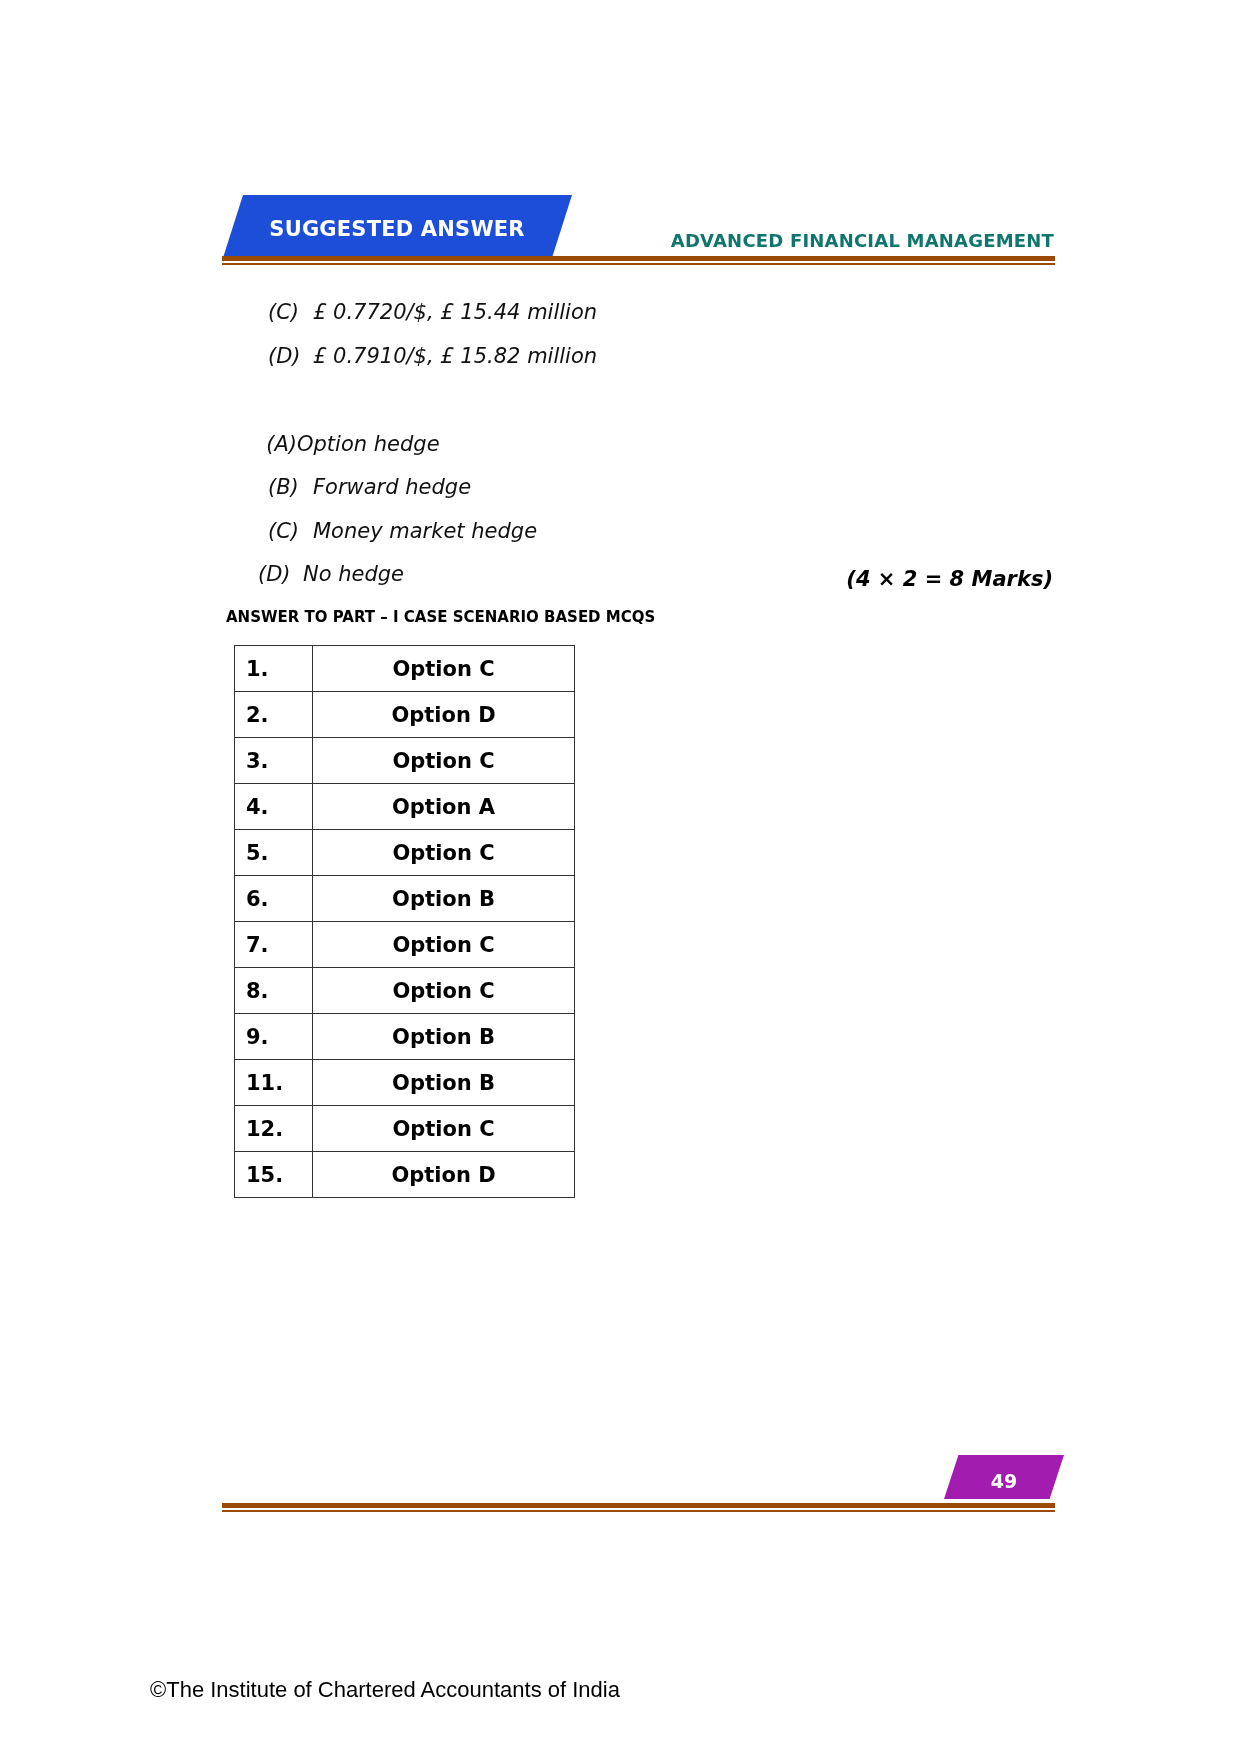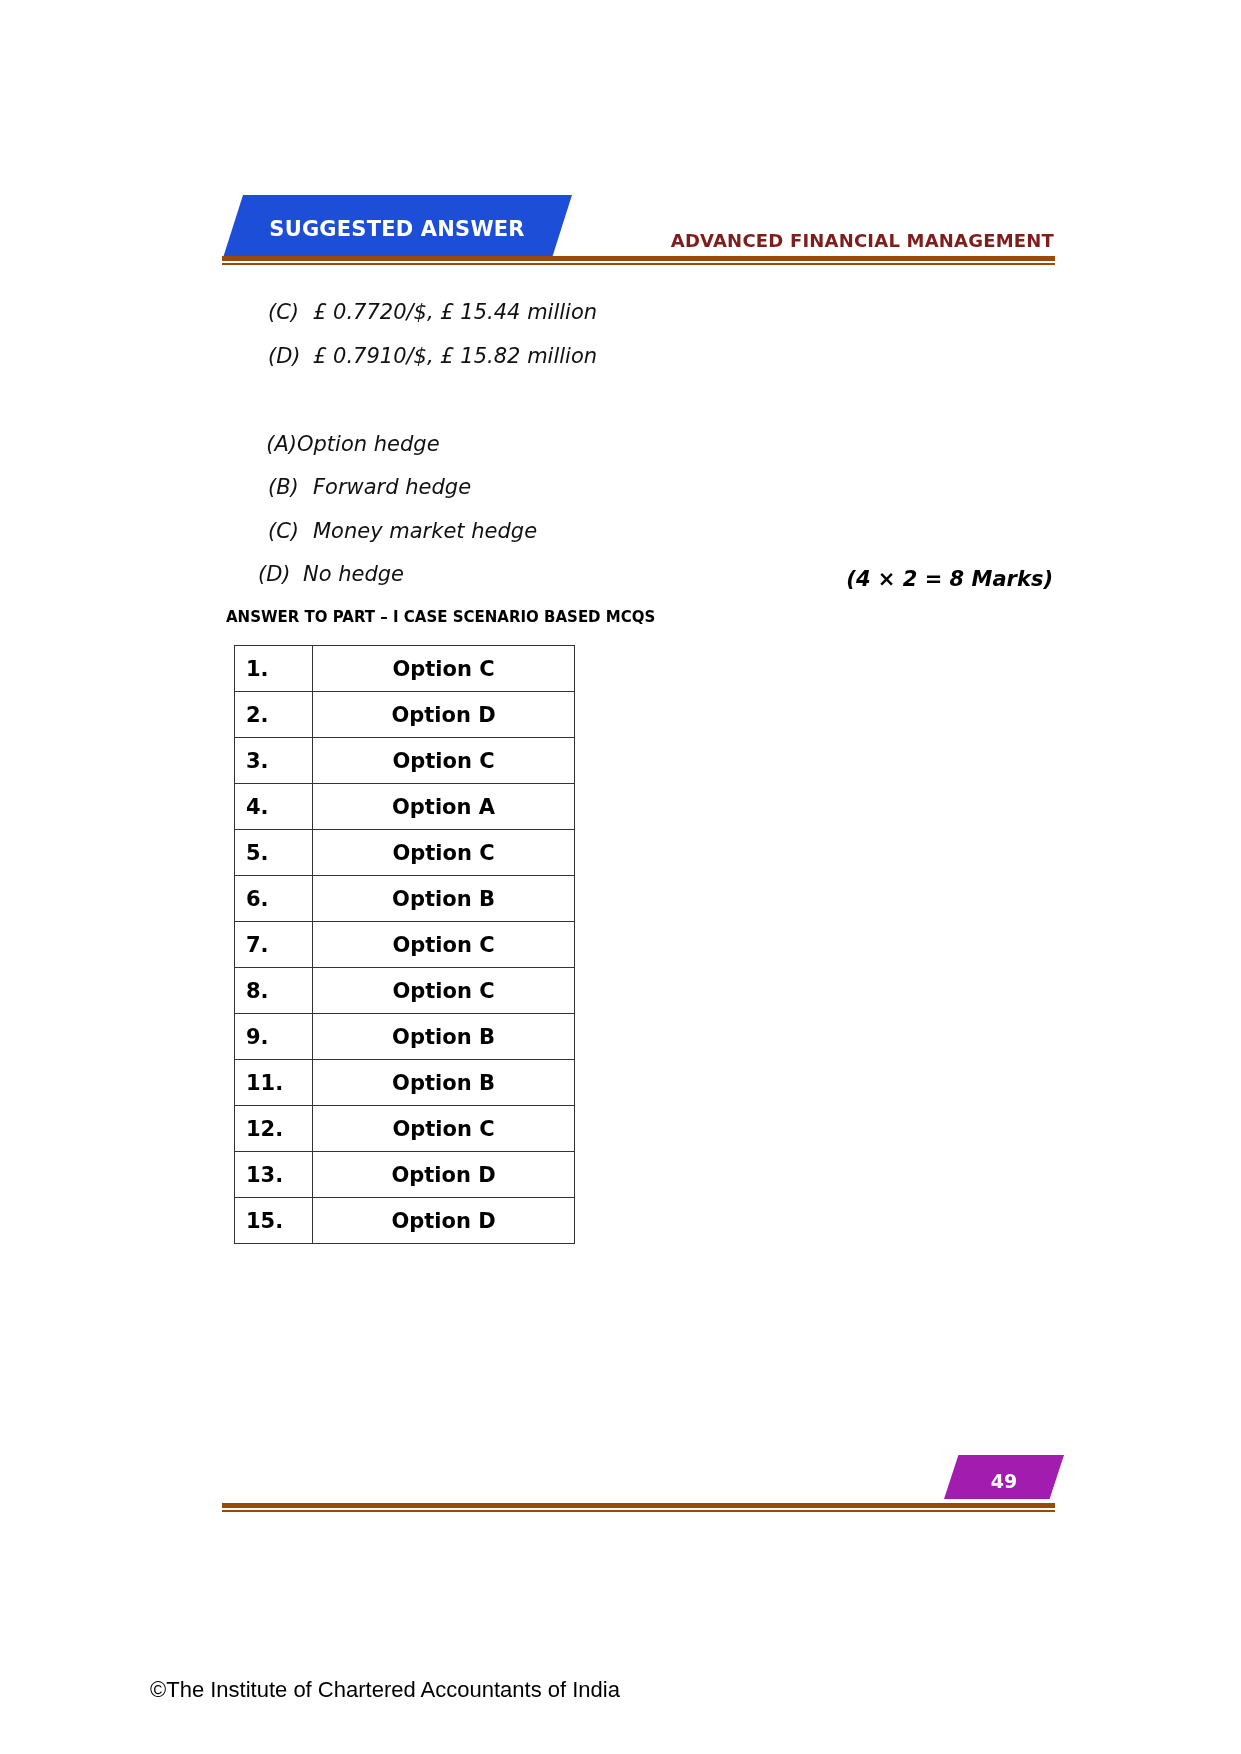--- a/index.html
+++ b/index.html
@@ -30,21 +30,21 @@
       left: 0; right: 0; top: 22px;
       text-align: center;
       color: #fff;
       font-weight: bold;
       font-size: 21px;
       letter-spacing: 0.2px;
     }
     .hdr-subject {
       position: absolute;
       right: 187px; top: 230px;
-      color: #7f1d1d;
+      color: #0f766e;
       font-weight: bold;
       font-size: 18px;
       letter-spacing: 0.2px;
     }
     .hdr-rule-thick {
       position: absolute;
       left: 222px; top: 256px;
       width: 833px; height: 5px;
       background: #9A4A06;
     }
@@ -215,24 +215,20 @@
         </tr>
       <tr>
           <td class="num">11.</td>
           <td class="ans">Option B</td>
         </tr>
       <tr>
           <td class="num">12.</td>
           <td class="ans">Option C</td>
         </tr>
       <tr>
-          <td class="num">13.</td>
-          <td class="ans">Option D</td>
-        </tr>
-      <tr>
           <td class="num">15.</td>
           <td class="ans">Option D</td>
         </tr>
     </tbody>
   </table>
 
   <div class="ftr-tab">
     <div class="ftr-page">49</div>
   </div>
   <div class="ftr-rule-thick"></div>

